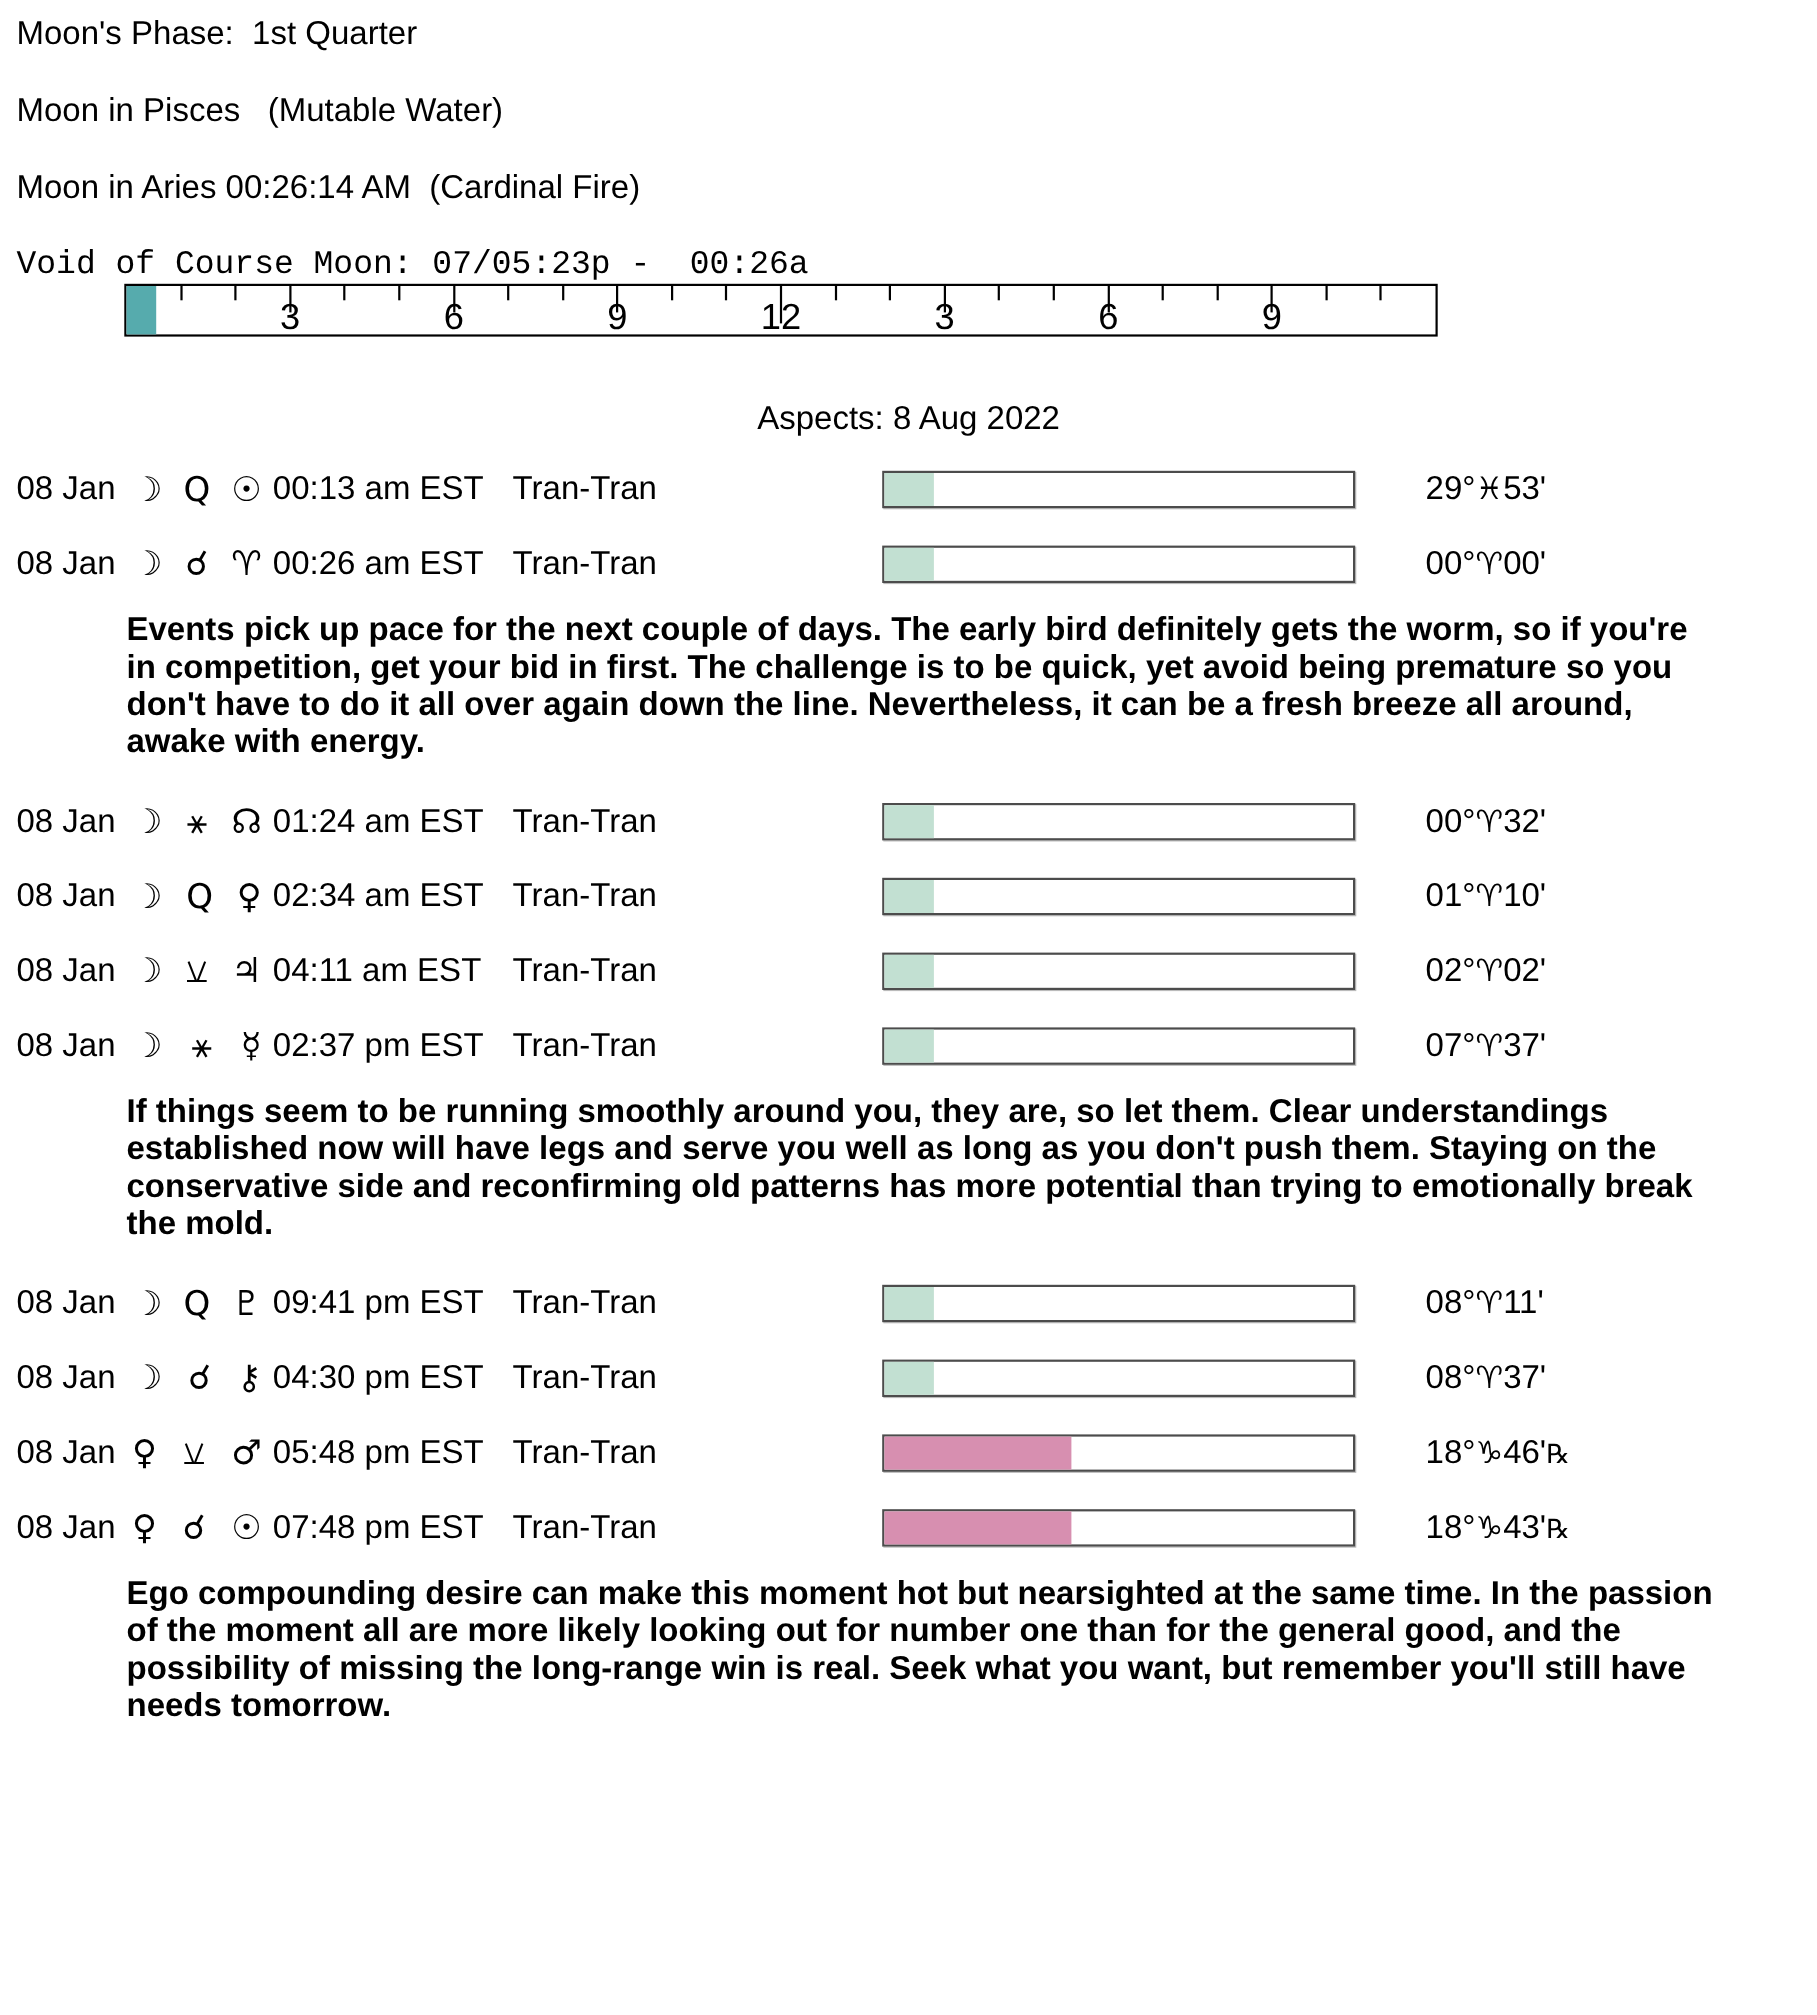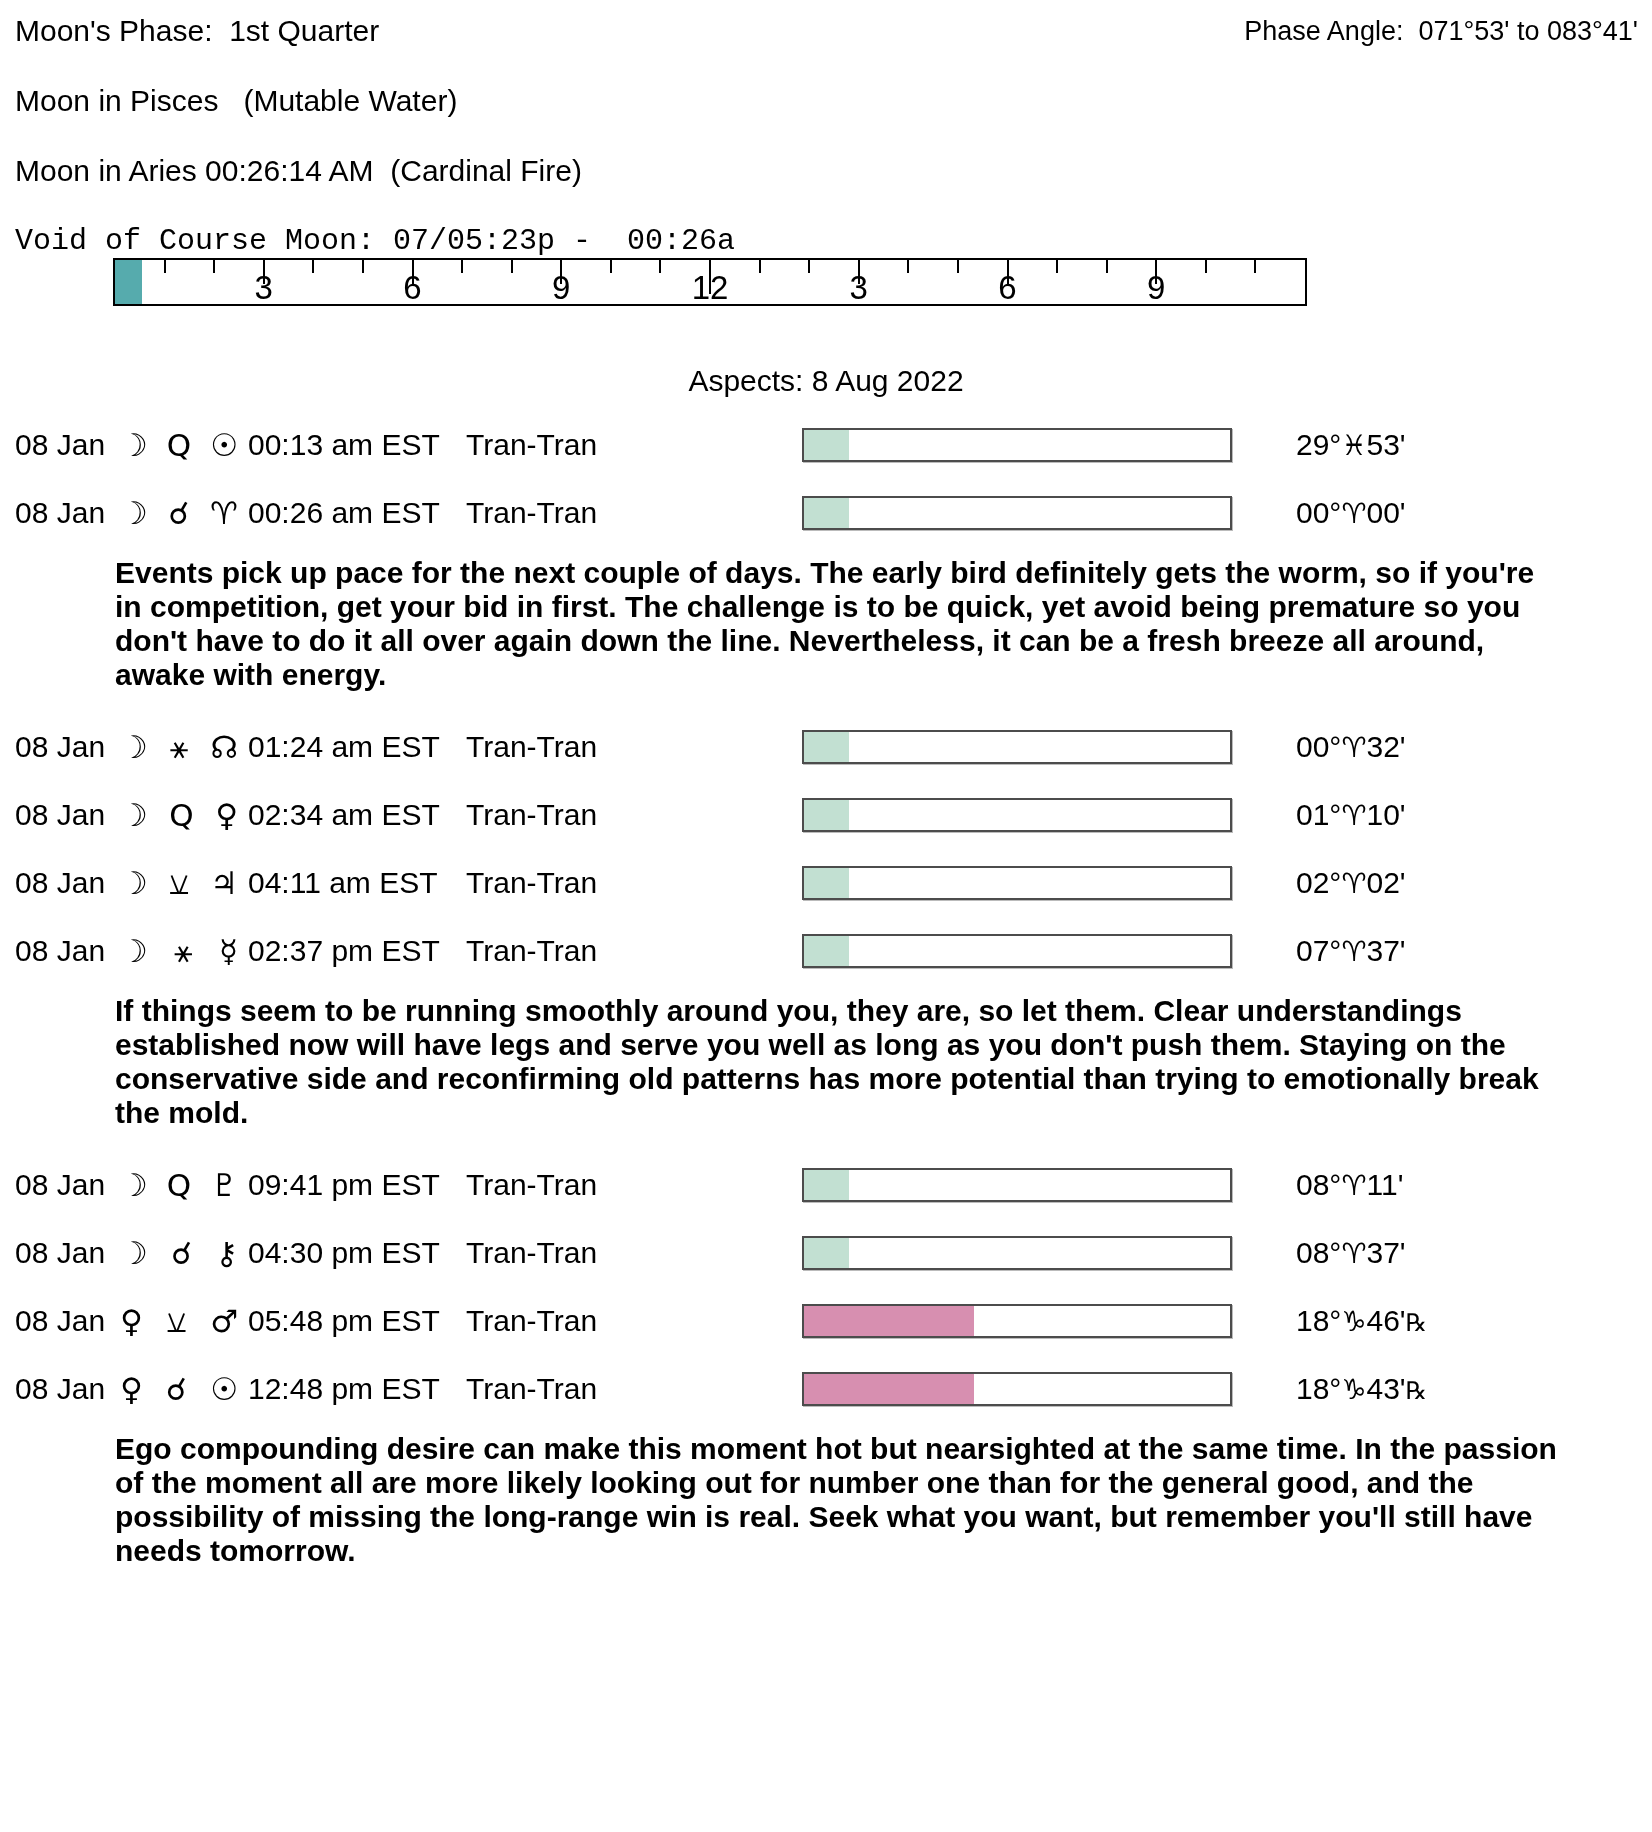--- a/index.html
+++ b/index.html
@@ -50,21 +50,20 @@
   .degree .sign { font-family:"DejaVu Sans","Liberation Sans",sans-serif; font-size:28px; }
   .degree .rx { font-size:24px; }
 
   .note { margin:-6px 0 36px 100px; width:1448px; line-height:34px;font-weight:bold; }
 </style>
 </head>
 <body>
 
 <div class="hdr-row1">
   <div class="pre">Moon's Phase:  1st Quarter</div>
-  <div class="pre phase-angle">Phase Angle:  071°53' to 083°41'</div>
 </div>
 <div class="hdr-line pre">Moon in Pisces   (Mutable Water)</div>
 <div class="hdr-line pre">Moon in Aries 00:26:14 AM  (Cardinal Fire)</div>
 <div class="hdr-line last pre">Void of Course Moon: 07/05:23p -  00:26a</div>
 
 <div class="ruler" id="ruler">
   <div class="marker" id="ruler-marker" style="width: 2.25%; background: rgb(86, 171, 173);"></div>
 <div class="tick" style="left: calc(4.16667% - 1px); height: 13px;"></div>
     <div class="tick" style="left: calc(8.33333% - 1px); height: 13px;"></div>
     <div class="tick" style="left: calc(12.5% - 1px); height: 24px;"></div>
@@ -253,21 +252,21 @@
     </span>
   </div>
 
   <div class="aspect-row">
     <span class="c-date">08 Jan</span>
     <span class="c-glyphs">
       <span class="glyph g1">♀</span>
       <span class="glyph g2">☌</span>
       <span class="glyph g3">☉</span>
     </span>
-    <span class="c-time">12:48 pm EST</span>
+    <span class="c-time">07:48 pm EST</span>
     <span class="c-type">Tran-Tran</span>
     <span class="bar">
       <span class="fill" style="width: 40%; background: rgb(215, 143, 176);"></span>
     </span>
     <span class="degree">
       <span class="deg-num">18°</span><span class="sign">♑</span><span class="deg-min">43'</span><span class="rx">℞</span>
     </span>
   </div>
 <div class="note">Ego compounding desire can make this moment hot but nearsighted at the same time. In the passion of the moment all are more likely looking out for number one than for the general good, and the possibility of missing the long-range win is real. Seek what you want, but remember you'll still have needs tomorrow.</div>
   <div class="aspect-row">

